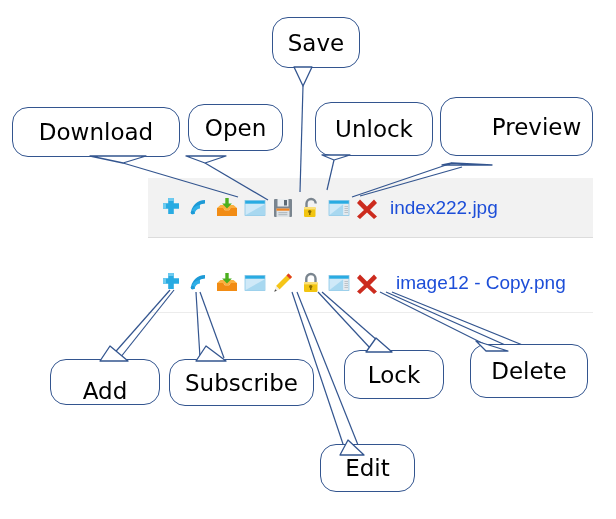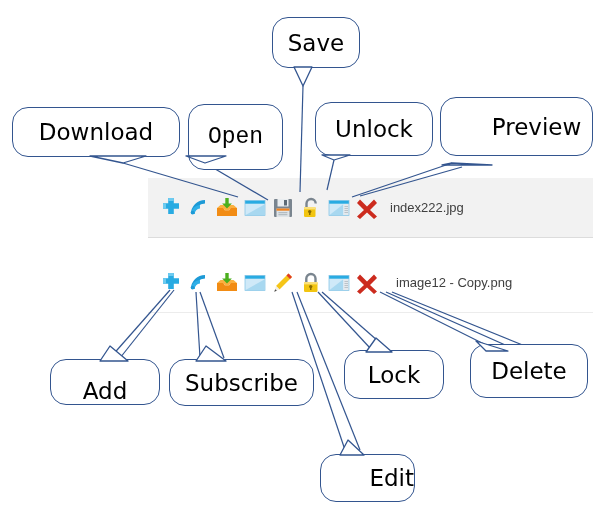--- a/index.html
+++ b/index.html
@@ -20,22 +20,22 @@
     display:flex;
     align-items:center;
     box-sizing:border-box;
   }
   .file-row.selected{background:#f2f2f2;border-bottom:1px solid #dcdcdc;}
   .file-row.plain{background:#ffffff;border-bottom:1px solid #ececec;gap:6px;}
   .toolbar{display:flex;align-items:center;gap:2px;padding-left:10px;}
   .ico{width:26px;height:26px;position:relative;display:inline-block;flex:0 0 auto;}
   .fname{
     margin-left:10px;
-    font-size:13px;
-    color:#404040;
+    font-size:19px;
+    color:#1d4ed8;
     white-space:nowrap;
     font-family:"Liberation Sans", sans-serif;
   }
   .fname.clipped{overflow:hidden;max-width:215px;}
 
   
   .callout{
     position:absolute;
     border:1.3px solid #33558f;
     border-radius:16px;
@@ -111,21 +111,21 @@
       <polygon points="486,351 476,341 508,351"></polygon>
 
       <polygon points="340,455 348,440 364,455"></polygon>
     </g>
   </svg>
 
   <div class="callout" style="left:12px;top:107px;width:168px;height:50px;">
     <span>Download</span>
   </div>
 
-  <div class="callout" style="left:188px;top:104px;width:95px;height:66px;font-family:Liberation Mono, monospace;">
+  <div class="callout" style="left:188px;top:104px;width:95px;height:47px;">
     <span>Open</span>
   </div>
 
   <div class="callout" style="left:272px;top:17px;width:88px;height:51px;">
     <span>Save</span>
   </div>
 
   <div class="callout" style="left:315px;top:102px;width:118px;height:54px;">
     <span>Unlock</span>
   </div>
@@ -143,21 +143,21 @@
   </div>
 
   <div class="callout" style="left:169px;top:359px;width:145px;height:47px;">
     <span>Subscribe</span>
   </div>
 
   <div class="callout" style="left:470px;top:344px;width:118px;height:54px;">
     <span>Delete</span>
   </div>
 
-  <div class="callout" style="left:320px;top:454px;width:95px;height:48px;justify-content:flex-end;">
+  <div class="callout" style="left:320px;top:444px;width:95px;height:48px;">
     <span>Edit</span>
   </div>
 
   <div class="file-list">
 
     <div class="file-row selected">
       <div class="toolbar">
 
         <span class="ico">
           <svg viewBox="0 0 26 26" width="26" height="26">

